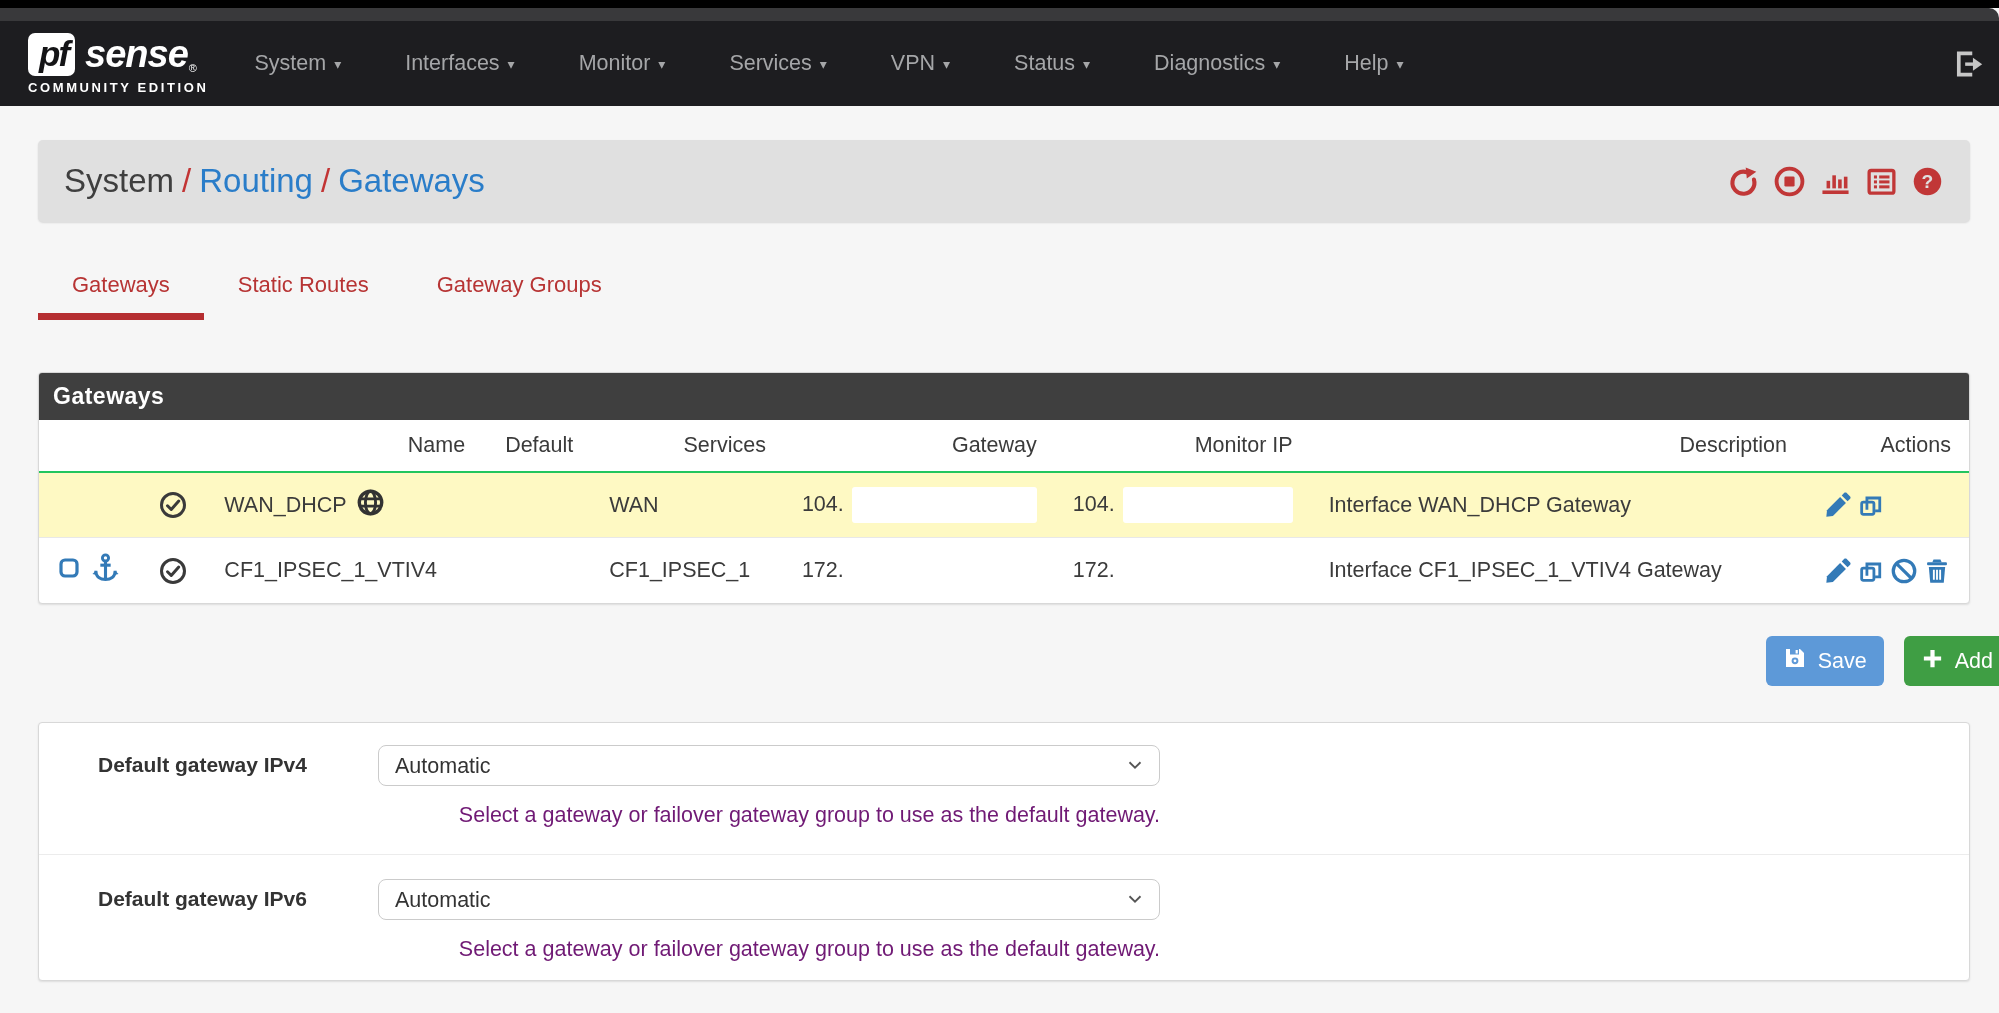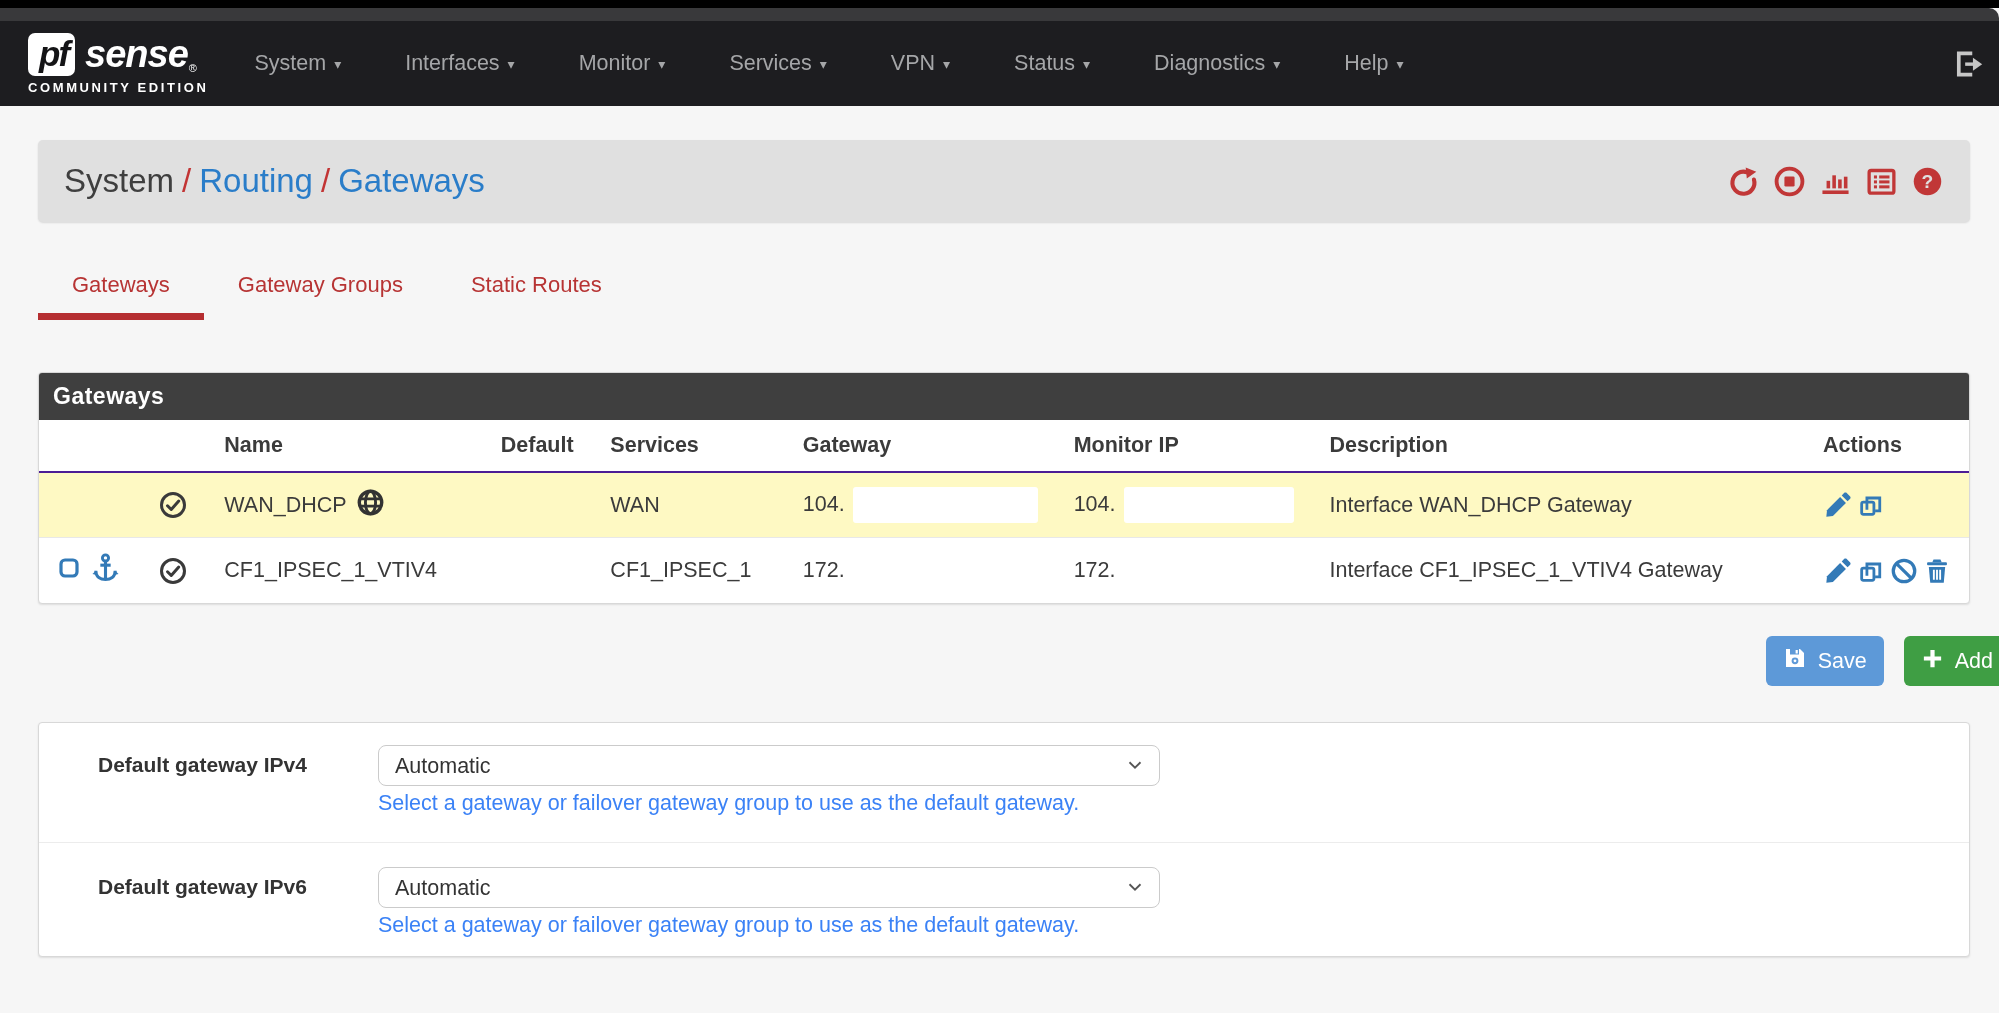--- a/index.html
+++ b/index.html
@@ -43,21 +43,21 @@
 
   
   .panel { margin-left:38px; width:1932px; background:#fff; border:1px solid #d8d8d8;
     border-radius:4px; box-shadow:0 1px 2px rgba(0,0,0,0.10); }
   .panel-head { background:#3f3f3f; color:#fff; font-weight:bold; font-size:23px;
     padding:10px 14px; border-radius:3px 3px 0 0; letter-spacing:0.5px; }
   .panel-gateways { margin-top:52px; }
 
   
   table { width:100%; border-collapse:collapse; font-size:21.5px; color:#3b3b3b; }
-  th { text-align:left; font-weight:bold; padding:13px 18px; border-bottom:2px solid #4c1d95; white-space:nowrap; }
+  th { text-align:right; font-weight:normal; padding:13px 18px; border-bottom:2px solid #22c55e; white-space:nowrap; }
   td { padding:14px 18px; vertical-align:middle; white-space:nowrap; }
   tbody tr { border-bottom:1px solid #e8e8e8; }
   tbody tr.striped { background:#fef9c3; }
   tbody tr:last-child { border-bottom:none; }
   .cell-icons { display:flex; align-items:center; gap:9px; }
   .name-wrap { display:inline-flex; align-items:center; gap:9px; }
   .redact { display:inline-block; height:36px; background:#fff; border-radius:3px; vertical-align:middle; margin-left:8px; }
   .redact.gw { width:185px; } .redact.mon { width:170px; }
   .row-actions { display:flex; align-items:center; gap:4px; color:#337ab7; }
   .row-actions .ico { width:29px; height:29px; cursor:pointer; display:flex; align-items:center; justify-content:center; }
@@ -75,21 +75,21 @@
   .panel-defgw { margin-top:36px; }
   .form-row { display:flex; padding:22px 20px 26px 59px; }
   .form-row + .form-row { border-top:1px solid #ececec; padding-top:24px; padding-bottom:18px; }
   .form-label { width:280px; font-weight:bold; font-size:21px; color:#333; padding-top:8px; }
   .form-field { width:782px; }
   .select-wrap { position:relative; width:782px; }
   select { width:100%; height:41px; appearance:none; -webkit-appearance:none;
     border:1px solid #cbcbcb; border-radius:8px; background:#fff; font-family:inherit;
     font-size:21.5px; color:#333; padding:0 46px 0 16px; cursor:pointer; }
   .select-chevron { position:absolute; right:14px; top:9px; color:#555; pointer-events:none; }
-  .form-help { margin-top:5px; color:#3b82f6; font-size:21.5px; }
+  .form-help { margin-top:17px; color:#701a75; font-size:21.5px;text-align:right; }
 </style>
 </head>
 <body>
 
 <div class="chrome-black"></div>
 <div class="chrome-gray"></div>
 
 <div class="navbar">
   <div class="brand">
     <div class="brand-line">
@@ -183,22 +183,22 @@
       <svg width="33" height="33" viewBox="0 0 24 24">
           <circle cx="12" cy="12" r="10" fill="currentColor"></circle>
           <text x="12" y="17" text-anchor="middle" font-size="14" font-weight="bold" fill="#e0e0e0" font-family="Liberation Sans, sans-serif">?</text>
         </svg>
     </span>
   </div>
 </div>
 
 <div class="tabs">
   <div class="tab active">Gateways</div>
+  <div class="tab">Static Routes</div>
   <div class="tab">Gateway Groups</div>
-  <div class="tab">Static Routes</div>
 </div>
 
 <div class="panel panel-gateways">
   <div class="panel-head">Gateways</div>
   <table>
     <colgroup>
         <col style="width:102px">
         <col style="width:60px">
         <col style="width:290px">
         <col style="width:110px">

